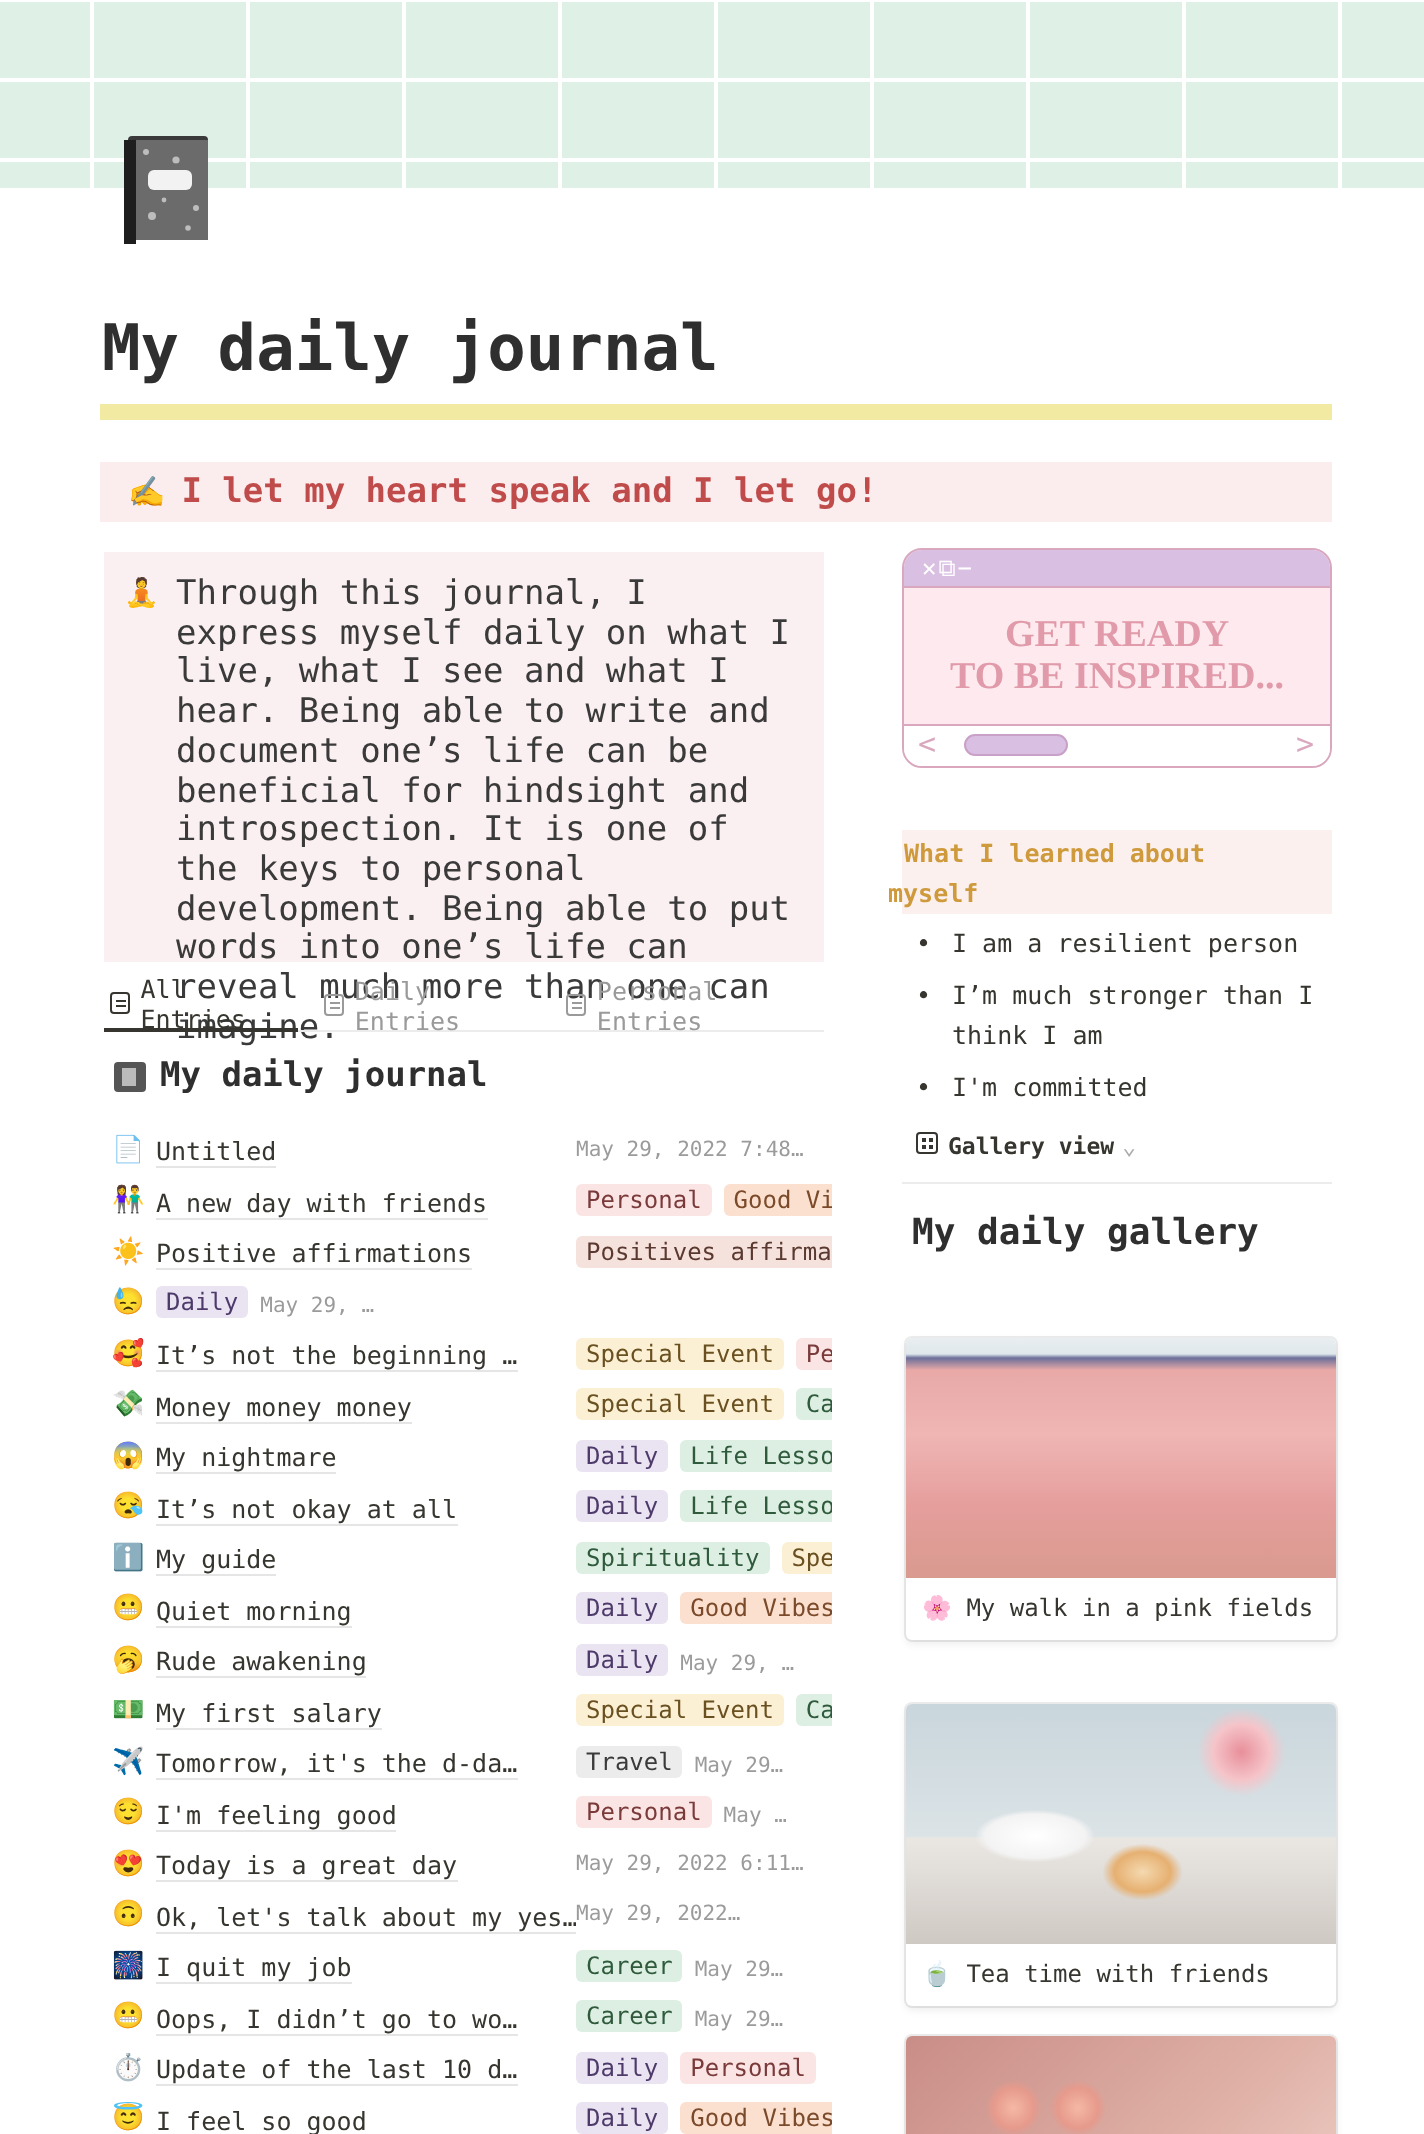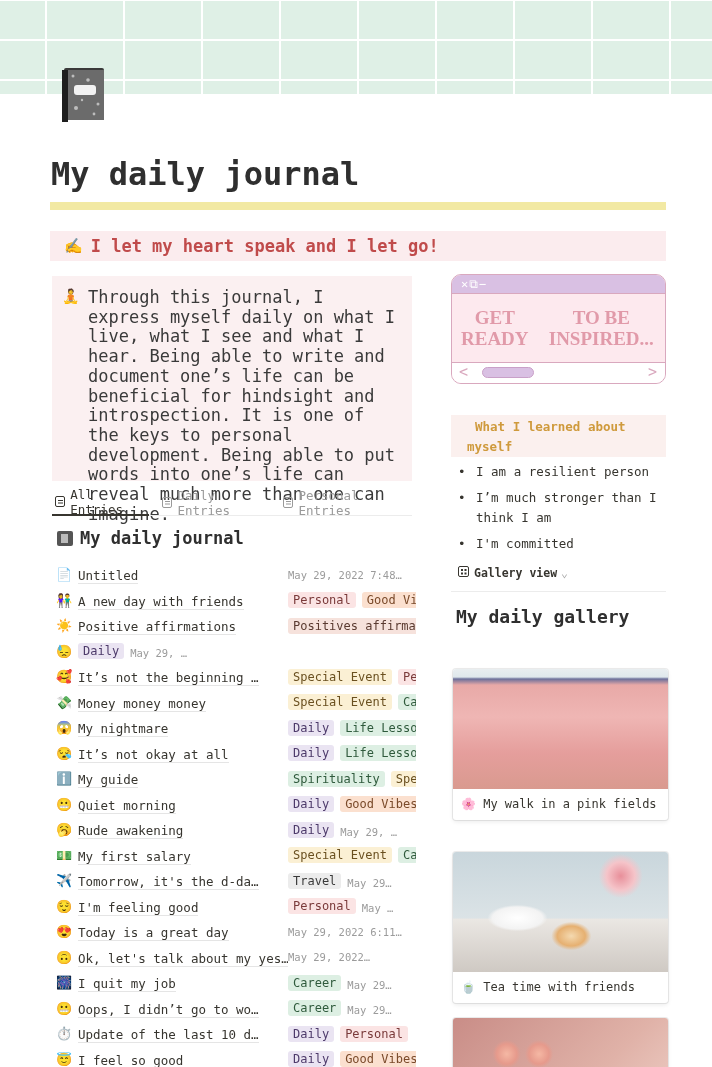--- a/index.html
+++ b/index.html
@@ -26,26 +26,26 @@
 .db-title .ico::after{content:"";position:absolute;left:4px;top:3px;width:7px;height:9px;background:#bbb}
 .rows{position:absolute;left:56px;top:562px;width:360px;overflow:hidden}
 .row{height:25.5px;display:flex;align-items:center;white-space:nowrap;overflow:hidden}
 .row .emo{width:22px;font-size:13px;flex:none;text-align:left}
 .row .name{font-size:12.5px;color:#37352f;border-bottom:1px solid #e5e5e5;flex:none;overflow:hidden;text-overflow:clip}
 .row .props{display:flex;gap:6px;align-items:flex-end;overflow:hidden;flex:none}
 .tag{font-size:12px;padding:1px 5px;border-radius:3px;flex:none}
 .date{font-size:10.5px;color:#9b9b9b;flex:none}
 .window{position:absolute;left:451px;top:274px;width:215px;height:110px;border:1.5px solid #d9a8be;border-radius:10px;overflow:hidden;background:#fde9ee}
 .window .bar{height:19px;background:#d9c0e3;color:#fff;font-size:12px;padding-left:9px;line-height:19px;letter-spacing:1px;border-bottom:1.5px solid #d9a8be}
-.window .body{height:68px;display:flex;flex-direction:row;align-items:center;justify-content:center;color:#e19aa9;font-family:"Liberation Serif","DejaVu Serif",serif;font-weight:bold;font-size:19px;line-height:21px;text-align:center}
+.window .body{height:68px;display:flex;flex-direction:column;align-items:center;justify-content:center;color:#e19aa9;font-family:"Liberation Serif","DejaVu Serif",serif;font-weight:bold;font-size:19px;line-height:21px;text-align:center}
 .window .foot{height:21px;background:#fff;border-top:1.5px solid #d9a8be;position:relative}
 .window .foot .l,.window .foot .r{position:absolute;top:0;font-size:15px;color:#d9a8be;line-height:19px}
 .window .foot .l{left:7px}.window .foot .r{right:8px}
 .window .foot .thumb{position:absolute;left:30px;top:4px;width:52px;height:11px;border-radius:6px;background:#d9c0e3;border:1px solid #c9a0c8}
-.learned{position:absolute;left:451px;top:415px;width:215px;height:42px;background:#fbf0ee;color:#cf9a3c;font-weight:bold;font-size:12.5px;line-height:20px;padding:2px 0 0 24px}
+.learned{position:absolute;left:451px;top:415px;width:215px;height:42px;background:#fbf0ee;color:#cf9a3c;font-weight:bold;font-size:12.5px;line-height:20px;padding:2px 0 0 1px}
 .learned span{display:block}
 .learned span.second{margin-left:-8px}
 .blist{position:absolute;left:458px;top:462px;width:215px;list-style:none}
 .blist li{font-size:12.5px;line-height:20px;color:#37352f;display:flex;margin-bottom:6px}
 .blist li .dot{width:18px;flex:none}
 .gview{position:absolute;left:458px;top:566px;display:flex;align-items:flex-start;font-size:11.5px;font-weight:bold;color:#37352f}
 .gview .gi{width:11px;height:11px;border:1.4px solid #37352f;border-radius:2px;margin-right:5px;position:relative}
 .gview .gi::after{content:"";position:absolute;left:1.5px;top:1.5px;width:2.5px;height:2.5px;background:#37352f;box-shadow:3.5px 0 0 #37352f,0 3.5px 0 #37352f,3.5px 3.5px 0 #37352f}
 .gview .chev{color:#aaa;margin-left:4px;font-weight:normal}
 .gdiv{position:absolute;left:451px;top:591px;width:215px;height:1px;background:#ececec}

